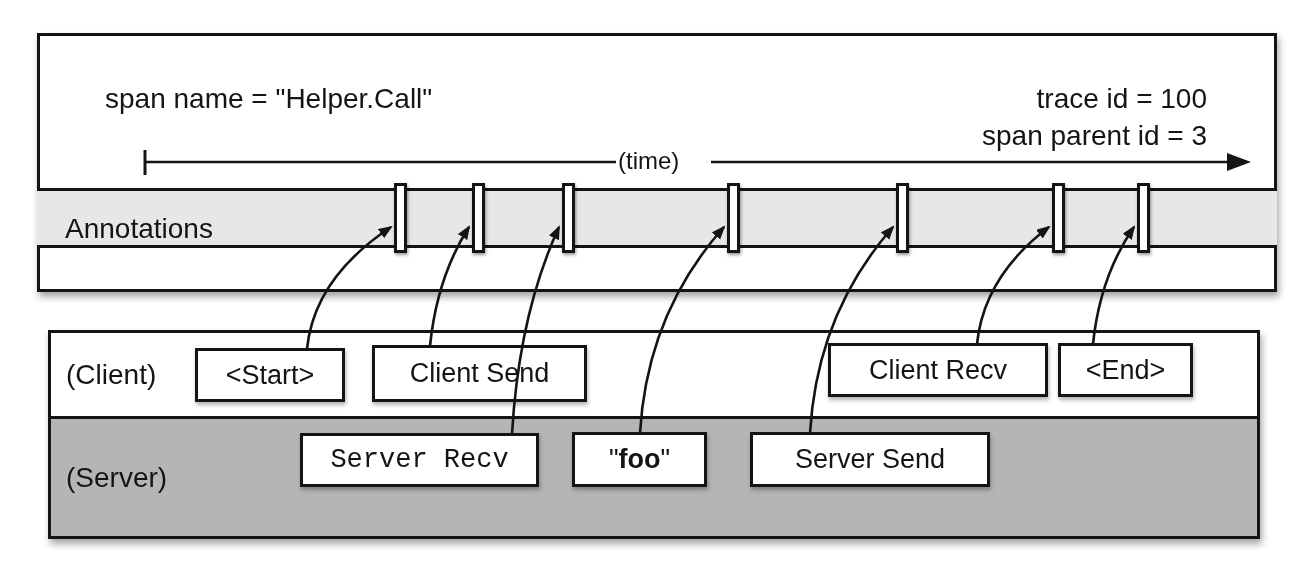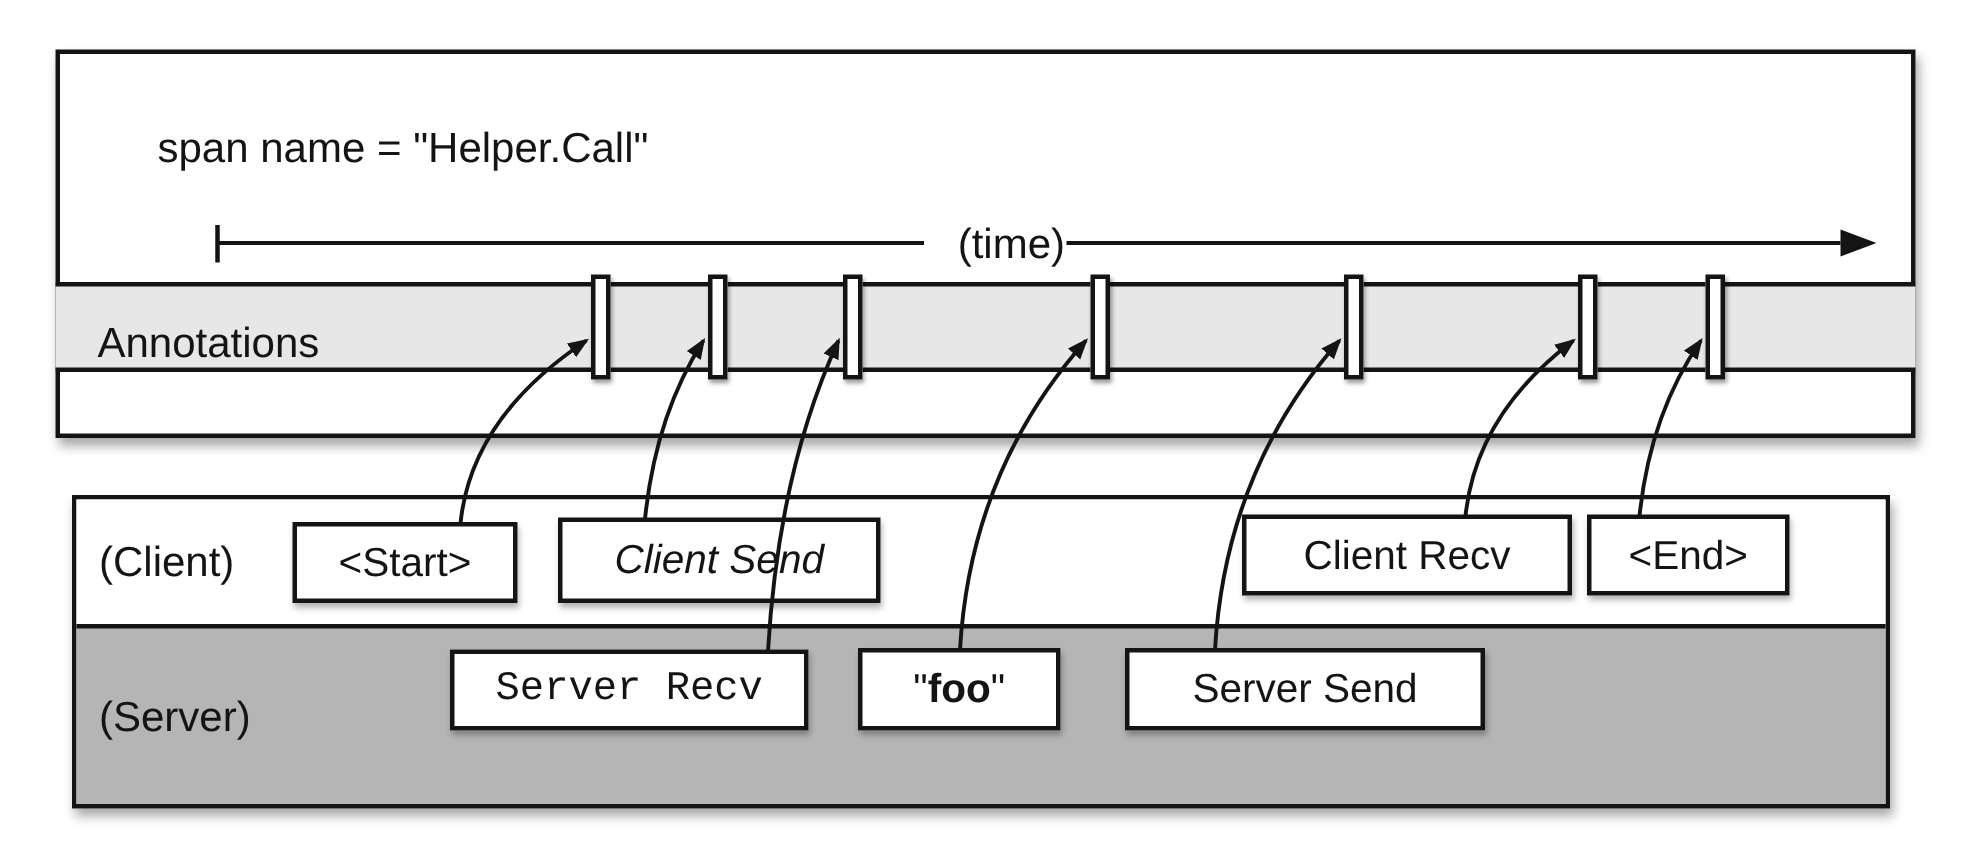--- a/index.html
+++ b/index.html
@@ -23,22 +23,22 @@
     box-sizing:border-box;display:flex;align-items:flex-end;z-index:2;
   }
   .band-label{font-size:28px;padding-left:28px;}
   .tick{
     position:absolute;top:183px;width:13px;height:70px;background:#ffffff;
     border:3px solid #141414;box-sizing:border-box;z-index:5;
     box-shadow:1px 2px 3px rgba(0,0,0,0.40);
   }
   
   .time-label{
-    position:absolute;left:618px;top:147px;width:92px;text-align:right;
-    font-size:28px;z-index:3;
+    position:absolute;left:618px;top:147px;width:92px;text-align:left;
+    font-size:24px;z-index:3;
   }
   
   .bottom-box{
     position:absolute;left:48px;top:330px;width:1212px;height:209px;
     background:#ffffff;border:3px solid #141414;box-sizing:border-box;
     box-shadow:2px 5px 7px rgba(0,0,0,0.35);display:flex;flex-direction:column;
   }
   .client-row{height:83px;background:#ffffff;display:flex;align-items:center;}
   .server-row{flex:1;background:#b5b5b5;border-top:3px solid #141414;display:flex;align-items:center;}
   .lane-label{font-size:28px;padding-left:15px;}
@@ -51,20 +51,21 @@
   
   .overlay{position:absolute;left:0;top:0;z-index:10;pointer-events:none;}
 </style>
 </head>
 <body>
 
 <div class="stage">
 
   <div class="top-box">
     <div class="info left"><span>span name = "Helper.Call"</span><br></div>
+    <div class="info right"><span>trace id = 100</span><br><span>span parent id = 3</span></div>
   </div>
 
   <div class="band">
     <span class="band-label">Annotations</span>
   </div>
 
   <div class="time-label">(time)</div>
 
   <div class="bottom-box">
     <div class="client-row">
@@ -80,21 +81,21 @@
       <div class="tick" style="left: 471.5px;"></div>
       <div class="tick" style="left: 561.5px;"></div>
       <div class="tick" style="left: 726.5px;"></div>
       <div class="tick" style="left: 895.5px;"></div>
       <div class="tick" style="left: 1051.5px;"></div>
       <div class="tick" style="left: 1136.5px;"></div>
     </div>
 
   <div id="events">
       <div class="event-box" style="left: 195px; top: 348px; width: 150px; height: 54px;">&lt;Start&gt;</div>
-      <div class="event-box" style="left: 372px; top: 345px; width: 215px; height: 57px; font-style: italic;">Client Send</div>
+      <div class="event-box" style="left: 372px; top: 345px; width: 215px; height: 57px;">Client Send</div>
       <div class="event-box" style="left: 300px; top: 433px; width: 239px; height: 54px; font-family: Liberation Mono, monospace;">Server Recv</div>
       <div class="event-box" style="left: 572px; top: 432px; width: 135px; height: 55px;">"<b>foo</b>"</div>
       <div class="event-box" style="left: 750px; top: 432px; width: 240px; height: 55px;">Server Send</div>
       <div class="event-box" style="left: 828px; top: 343px; width: 220px; height: 54px;">Client Recv</div>
       <div class="event-box" style="left: 1058px; top: 343px; width: 135px; height: 54px;">&lt;End&gt;</div>
     </div>
 
   <svg class="overlay" id="overlay" width="1312" height="562">
     <defs>
       <marker id="ah" markerUnits="userSpaceOnUse" markerWidth="16" markerHeight="13" refX="12" refY="5.5" orient="auto">

